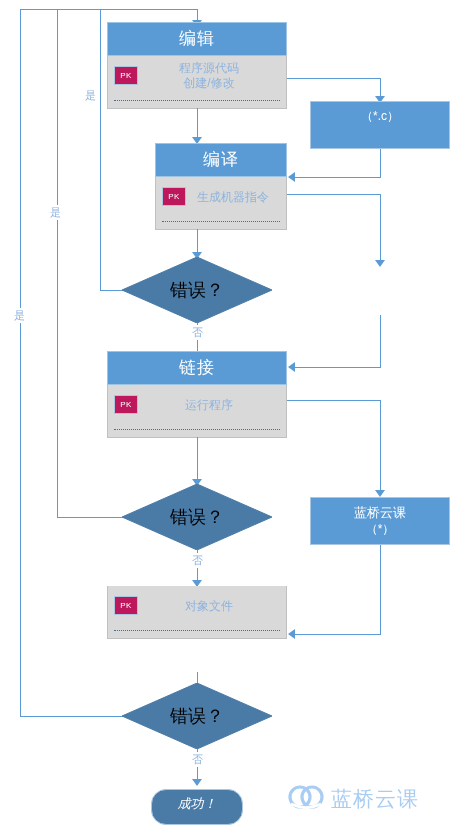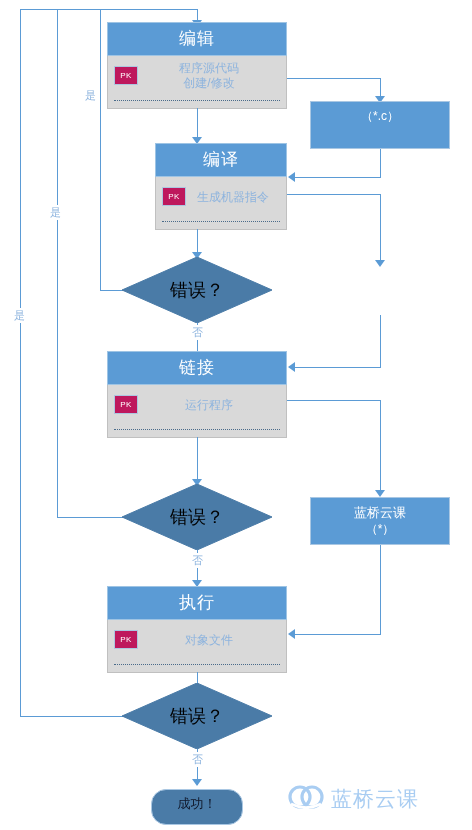--- a/index.html
+++ b/index.html
@@ -59,21 +59,21 @@
   .dia .dtxt{
     position:absolute;left:0;top:0;width:150px;height:66px;
     display:flex;align-items:center;justify-content:center;
     color:#000000;font-size:18px;
   }
 
   
   .term{
     position:absolute;width:92px;height:36px;box-sizing:border-box;
     background:#4a7ba7;border:1px solid #a9c7e3;border-radius:15px;
-    color:#0f172a;font-size:13px;line-height:28px;text-align:center;
+    color:#ffffff;font-size:13px;line-height:28px;text-align:center;font-style:italic;
   }
 
   
   .elbl{position:absolute;color:#8eb4de;font-size:11px;background:#ffffff;padding:0 2px;}
 
   
   #wm{position:absolute;left:288px;top:784px;display:flex;align-items:center;gap:7px;}
   #wm .wmtext{color:#a9cdf2;font-size:21px;letter-spacing:1px;line-height:30px;}
 </style>
 </head>
@@ -192,21 +192,20 @@
 
   <div class="ln lnv" style="left:380px;top:545px;height:89px;"></div>
   <div class="ln lnh" style="left:295px;top:634px;width:86px;"></div>
   <div class="arw arw-l" style="left:288px;top:629px;"></div>
 
   <div class="ln lnv" style="left:197px;top:550px;height:36px;"></div>
   <span class="elbl" style="left:190px;top:553px;">否</span>
   <div class="arw arw-d" style="left:192px;top:580px;"></div>
 
   <div class="proc" style="left:107px;top:586px;">
-    <div class="hdr">执行</div>
     <div class="body">
       <div class="pk">PK</div>
       <div class="txt one">
         <div>对象文件</div>
       </div>
       <div class="dash"></div>
     </div>
   </div>
 
   <div class="ln lnv" style="left:197px;top:672px;height:38px;"></div>

